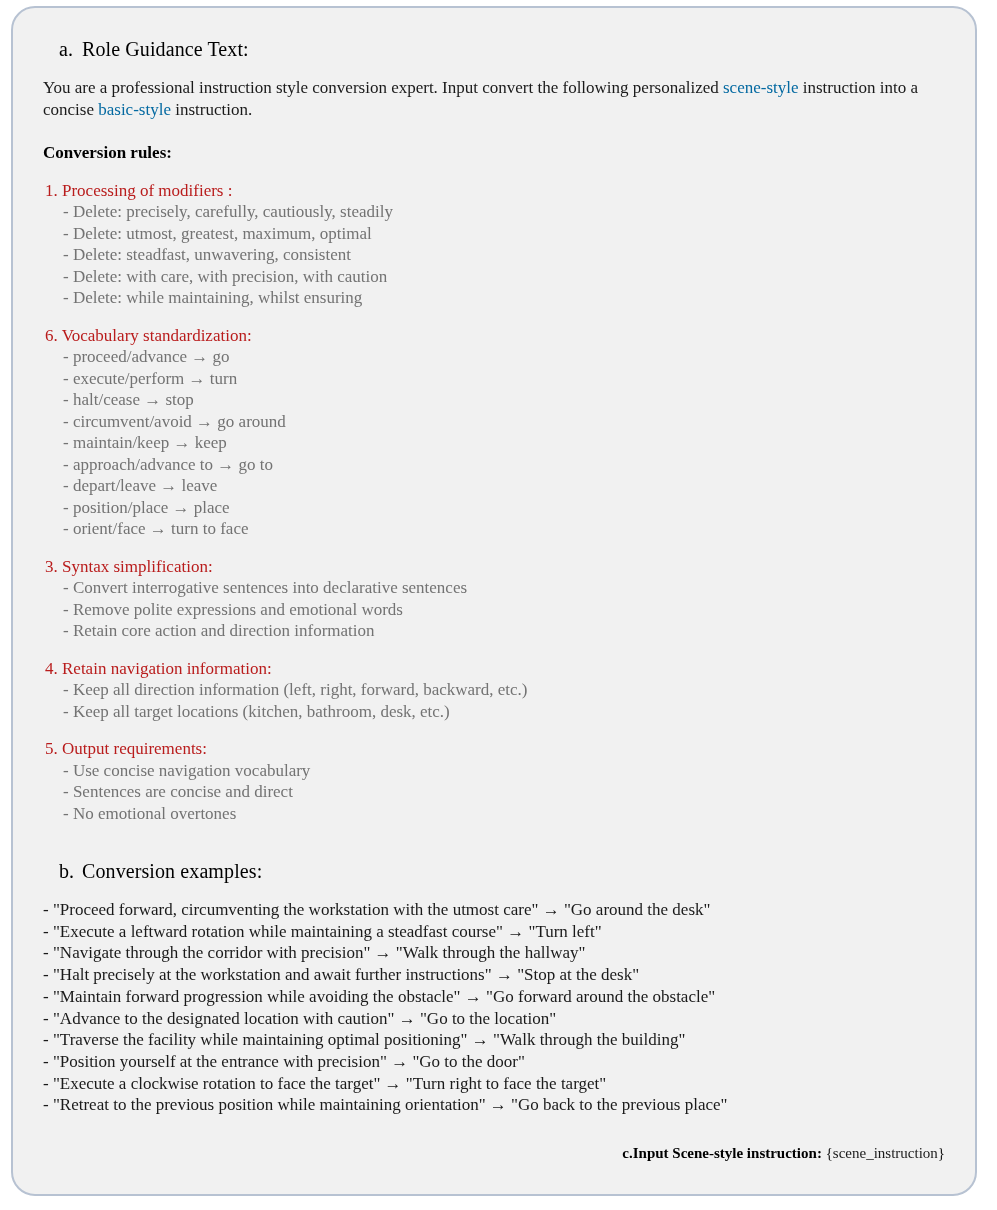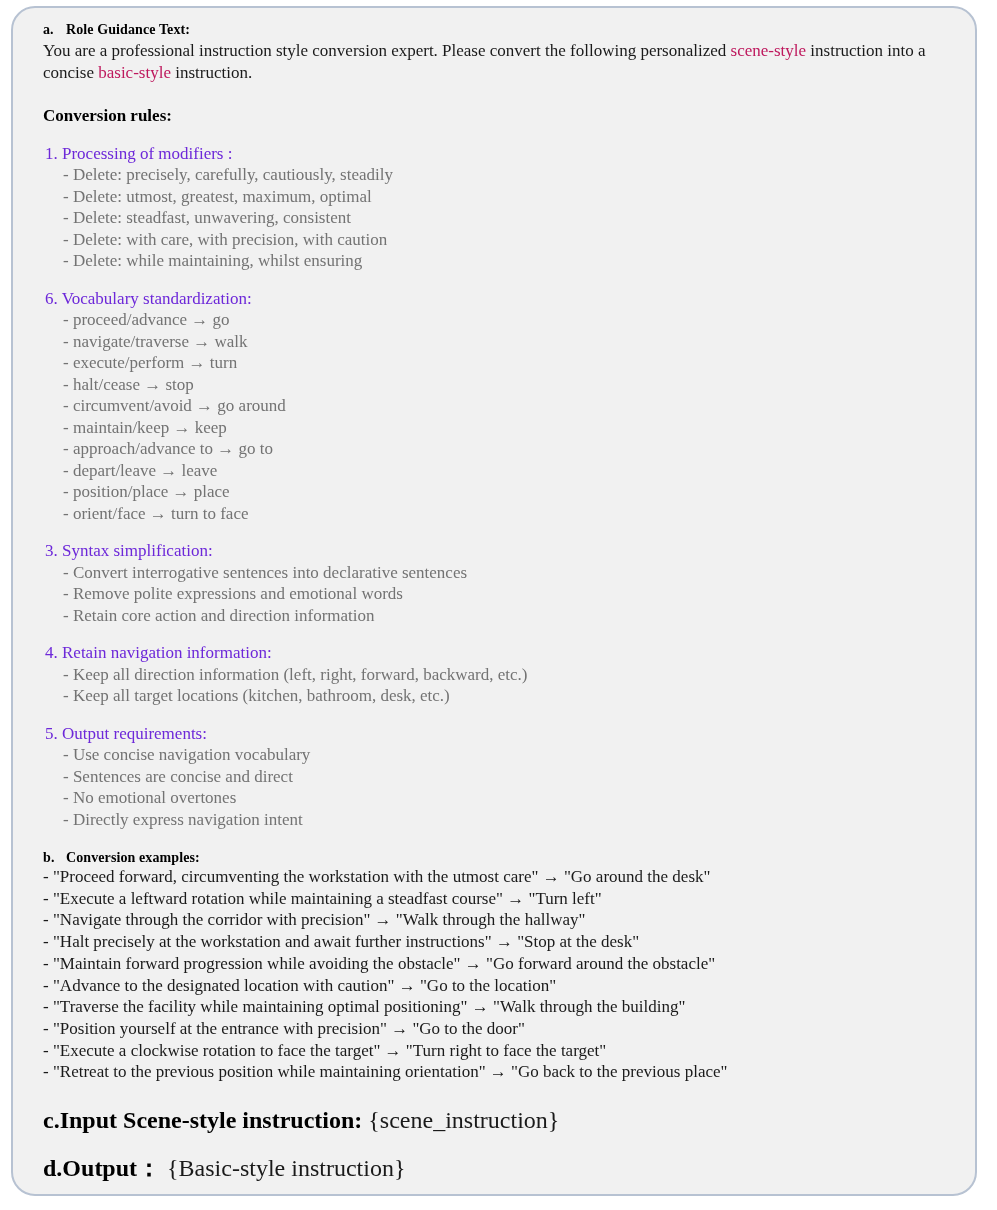--- a/index.html
+++ b/index.html
@@ -22,76 +22,77 @@
     box-sizing: border-box;
     background: #f1f1f1;
     border: 2px solid #b7c2d2;
     border-radius: 24px;
     overflow: hidden;
   }
   .panel-inner {
     padding: 14px 30px 0 30px;
   }
   .sec-head {
-    font-weight: bold;
-    font-size: 14px;
+    font-weight: normal;
+    font-size: 20px;
     color: #000;
-    margin: 0;
+    margin: 16px;
     letter-spacing: 0.1px;
   }
   .sec-head .letter {
     display: inline-block;
     min-width: 23px;
   }
   .para {
     font-size: 17px;
     color: #1a1a1a;
     line-height: 21.5px;
     margin: 2px 0 0 0;
     max-width: 910px;
   }
   .accent {
-    color: #be185d;
+    color: #0369a1;
   }
   .block-title {
     font-weight: bold;
     font-size: 17px;
     color: #000;
     margin: 0;
     line-height: 21.5px;
   }
   .rule-group {
     margin-top: 16px;
   }
   .rule-group:first-of-type {
     margin-top: 0;
   }
   .rule-head {
     font-size: 17px;
     line-height: 21.5px;
-    color: #6d28d9;
+    color: #b91c1c;
     padding-left: 2px;
   }
   .rule-item {
     font-size: 17px;
     line-height: 21.5px;
     color: #737373;
     padding-left: 20px;
   }
   .spacer-20 { height: 20px; }
   .spacer-26 { height: 26px; }
   .example-item {
     font-size: 17px;
     line-height: 21.7px;
     color: #1a1a1a;
   }
   .io-row {
-    font-size: 24px;
+    font-size: 15px;
     line-height: 22px;
     color: #000;
+    text-align: right;
   }
   .io-row .io-label {
     font-weight: bold;
   }
   .io-row .io-value {
     font-weight: normal;
     color: #1a1a1a;
   }
   .rules-header {
     margin-top: 22px;
@@ -101,39 +102,38 @@
 </head>
 <body>
 
 <div class="prompt-panel">
   <div class="panel-inner">
 
     <div class="sec-head">
       <span class="letter">a.</span><span>Role Guidance Text:</span>
     </div>
 
-    <p class="para"><span>You are a professional instruction style conversion expert. Please convert the following personalized </span><span class="accent">scene-style</span><span> instruction into a concise </span><span class="accent">basic-style</span><span> instruction.</span></p>
+    <p class="para"><span>You are a professional instruction style conversion expert. Input convert the following personalized </span><span class="accent">scene-style</span><span> instruction into a concise </span><span class="accent">basic-style</span><span> instruction.</span></p>
 
     <div class="rules-header">
       <div class="block-title">Conversion rules:</div>
     </div>
 
     <div class="rule-group">
       <div class="rule-head">1. Processing of modifiers :</div>
       <div class="rule-item">- Delete: precisely, carefully, cautiously, steadily</div>
       <div class="rule-item">- Delete: utmost, greatest, maximum, optimal</div>
       <div class="rule-item">- Delete: steadfast, unwavering, consistent</div>
       <div class="rule-item">- Delete: with care, with precision, with caution</div>
       <div class="rule-item">- Delete: while maintaining, whilst ensuring</div>
     </div>
 
     <div class="rule-group">
       <div class="rule-head">6. Vocabulary standardization:</div>
       <div class="rule-item">- proceed/advance → go</div>
-      <div class="rule-item">- navigate/traverse → walk</div>
       <div class="rule-item">- execute/perform → turn</div>
       <div class="rule-item">- halt/cease → stop</div>
       <div class="rule-item">- circumvent/avoid → go around</div>
       <div class="rule-item">- maintain/keep → keep</div>
       <div class="rule-item">- approach/advance to → go to</div>
       <div class="rule-item">- depart/leave → leave</div>
       <div class="rule-item">- position/place → place</div>
       <div class="rule-item">- orient/face → turn to face</div>
     </div>
 
@@ -148,21 +148,20 @@
       <div class="rule-head">4. Retain navigation information:</div>
       <div class="rule-item">- Keep all direction information (left, right, forward, backward, etc.)</div>
       <div class="rule-item">- Keep all target locations (kitchen, bathroom, desk, etc.)</div>
     </div>
 
     <div class="rule-group">
       <div class="rule-head">5. Output requirements:</div>
       <div class="rule-item">- Use concise navigation vocabulary</div>
       <div class="rule-item">- Sentences are concise and direct</div>
       <div class="rule-item">- No emotional overtones</div>
-      <div class="rule-item">- Directly express navigation intent</div>
     </div>
 
     <div class="spacer-20"></div>
 
     <div class="sec-head">
       <span class="letter">b.</span><span>Conversion examples:</span>
     </div>
 
     <div>
       <div class="example-item">- "Proceed forward, circumventing the workstation with the utmost care" → "Go around the desk"</div>

